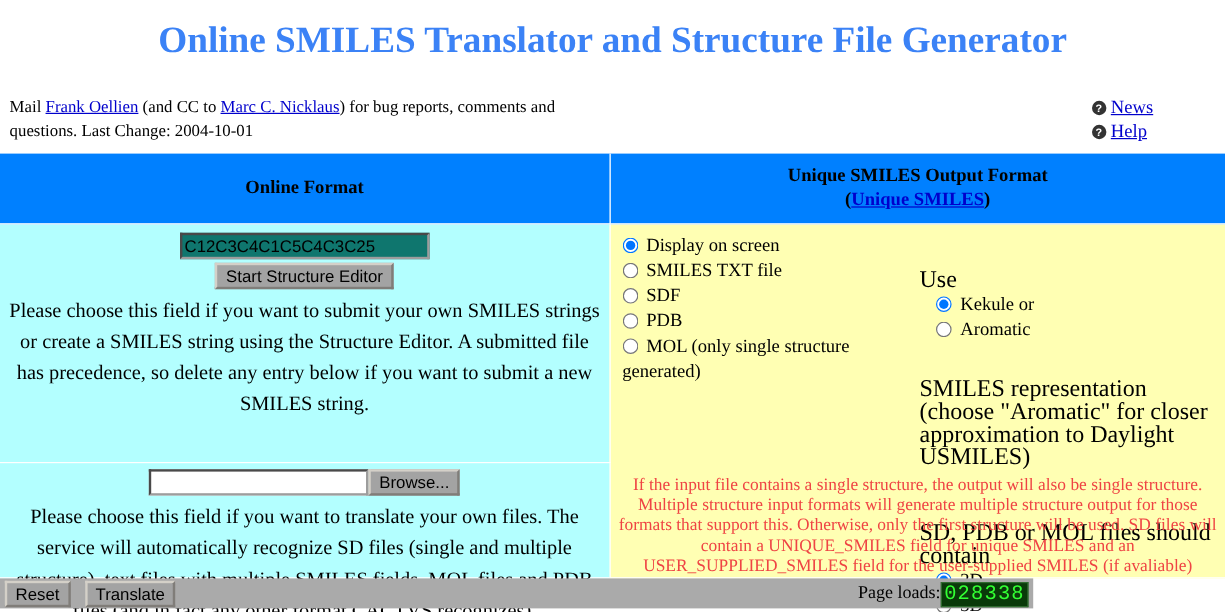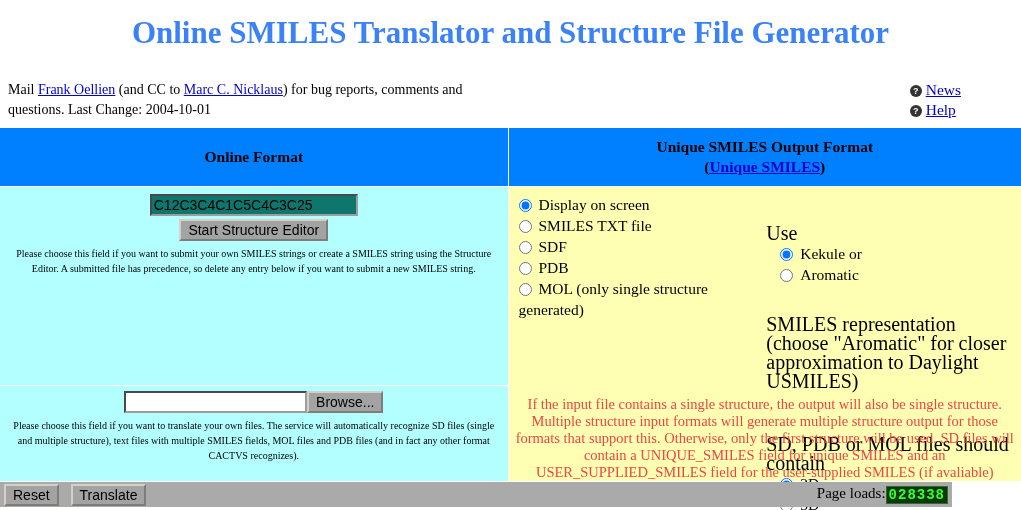--- a/index.html
+++ b/index.html
@@ -167,22 +167,22 @@
     border: 2px outset #d4d0c8;
     color: #000000;
     padding: 1px 7px;
     cursor: pointer;
     vertical-align: middle;
   }
   .gap-3 { height: 3px; }
 
   .help-text {
     font-family: "Liberation Serif", serif;
-    font-size: 10px;
-    line-height: 15px;
+    font-size: 17px;
+    line-height: 26px;
     color: #000000;
     text-align: center;
     padding: 5px 6px 0 6px;
   }
 
   
   .right-top {
     display: flex;
     height: 203px;
     box-sizing: border-box;
@@ -219,21 +219,21 @@
     font-size: 14.5px;
     line-height: 17px;
     color: #ef4444;
     text-align: center;
     padding: 6px 6px 0 6px;
   }
 
   
   .bottom-bar {
     position: relative;
-    width: 952px;
+    width: 861px;
     height: 25px;
     background: #aaaaaa;
     box-sizing: border-box;
   }
   .bb-left {
     position: absolute;
     left: 4px;
     top: 2px;
   }
   .bb-left button { margin-right: 8px; }
@@ -244,22 +244,22 @@
     font-family: "Liberation Serif", serif;
     font-size: 15px;
     color: #000000;
     white-space: nowrap;
   }
   .counter {
     display: inline-block;
     background: #0a3a0a;
     color: #33ff33;
     font-family: "Liberation Mono", monospace;
-    font-size: 14px;
-    font-weight: bold;
+    font-size: 17px;
+    font-weight: normal;
     letter-spacing: 1px;
     padding: 0 2px;
     border: 1px solid #2f6b2f;
     vertical-align: -1px;
   }
 </style>
 </head>
 <body>
 
 <div id="page">

